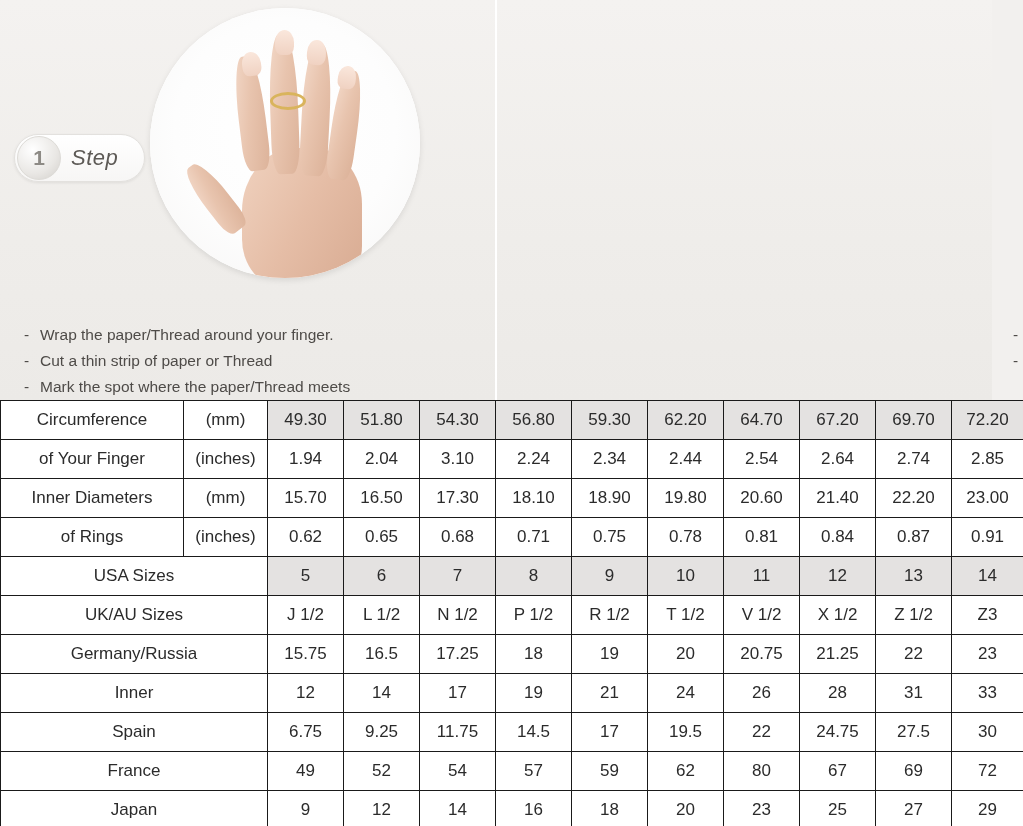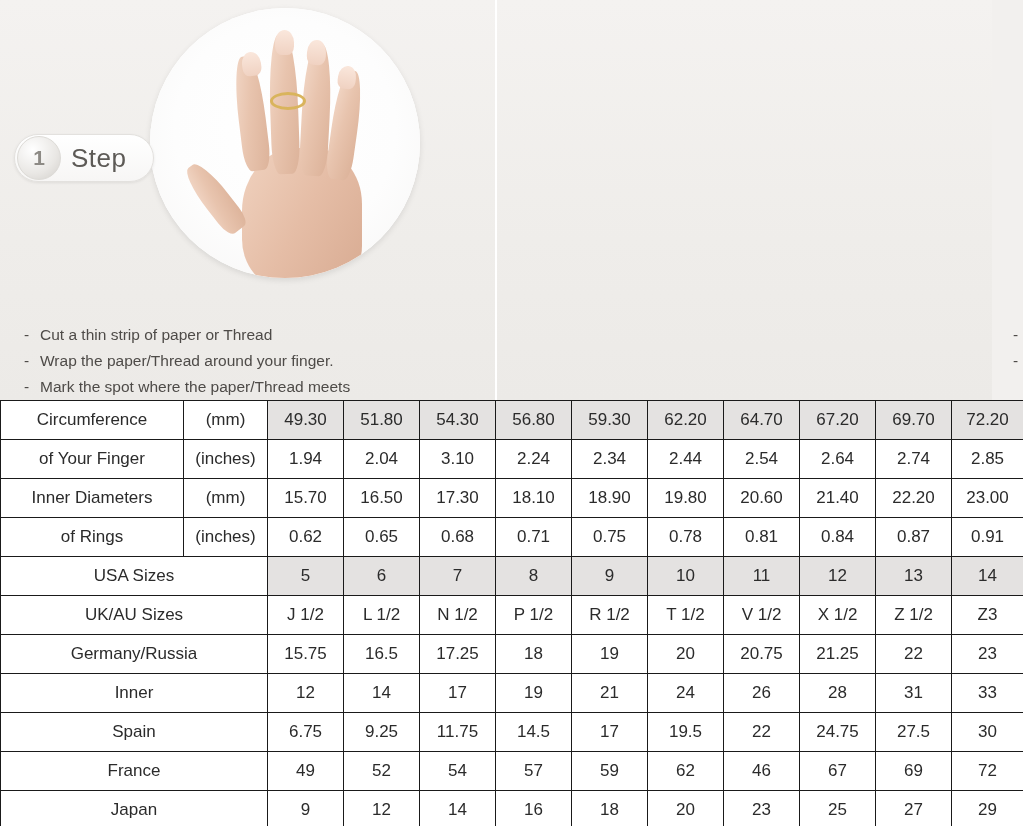--- a/index.html
+++ b/index.html
@@ -98,23 +98,24 @@
     background: radial-gradient(circle at 35% 30%, #ffffff 0%, #e9e7e4 60%, #d2cfcb 100%);
     border: 1px solid #dddbd7;
     color: #8d8a85;
     font-size: 21px;
     font-weight: bold;
     display: flex;
     align-items: center;
     justify-content: center;
   }
   .step-label {
-    font-size: 26px;
+    font-size: 22px;
     color: #5d5a56;
     letter-spacing: 0.5px;
+    font-style: italic;
   }
 
   
   .bullets {
     position: absolute;
     font-size: 15.5px;
     line-height: 26px;
     color: #4e4b48;
   }
   .bullets.b1 { left: 24px;  top: 322px; }
@@ -189,22 +190,22 @@
         <div class="ringband" style="left:120px; top:84px; width:30px; height:12px;"></div>
       </div>
     </div>
 
     <div class="step s1">
       <div class="step-num">1</div>
       <div class="step-label">Step</div>
     </div>
 
     <div class="bullets b1">
+      <div><span class="dash">-</span><span>Wrap the paper/Thread around your finger.</span></div>
       <div><span class="dash">-</span><span>Cut a thin strip of paper or Thread</span></div>
-      <div><span class="dash">-</span><span>Wrap the paper/Thread around your finger.</span></div>
       <div><span class="dash">-</span><span>Mark the spot where the paper/Thread meets</span></div>
     </div>
   </div>
 
   <div class="panel-divider"></div>
 
   <div class="panel right">
 
     <div class="bullets b2">
       <div><span class="dash">-</span></div>
@@ -362,21 +363,21 @@
       </tr>
 
       <tr>
         <td class="rowlabel-left" colspan="2">France</td>
         <td>49</td>
         <td>52</td>
         <td>54</td>
         <td>57</td>
         <td>59</td>
         <td>62</td>
-        <td>46</td>
+        <td>80</td>
         <td>67</td>
         <td>69</td>
         <td>72</td>
       </tr>
 
       <tr>
         <td class="rowlabel-left" colspan="2">Japan</td>
         <td>9</td>
         <td>12</td>
         <td>14</td>

